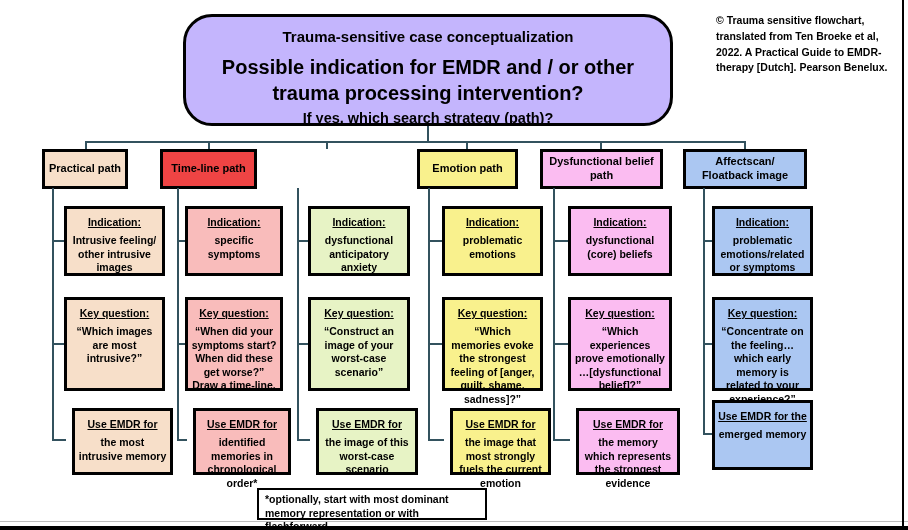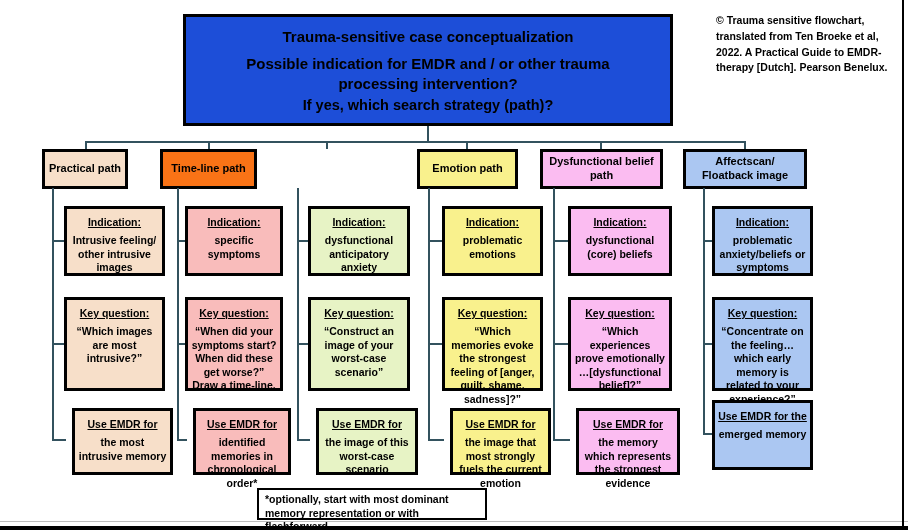--- a/index.html
+++ b/index.html
@@ -9,21 +9,21 @@
   }
   .edge-right{position:absolute;left:902px;top:0;width:2px;height:530px;background:#000;}
   .edge-bottom{position:absolute;left:0;bottom:0;width:908px;height:4px;background:#000;}
   .edge-gray{position:absolute;left:0;top:521px;width:908px;height:1px;background:#bdbdbd;}
 
   .title-box{
     position:absolute;left:183px;top:14px;width:490px;height:112px;box-sizing:border-box;
     border:3px solid #000;text-align:center;
   }
   .title-box .l1{font-size:15px;margin-top:11px;}
-  .title-box .l2{font-size:15px;margin-top:9px;padding:0 26px;line-height:1.3;}
+  .title-box .l2{font-size:20px;margin-top:9px;padding:0 26px;line-height:1.3;}
   .title-box .l3{font-size:14.5px;margin-top:4px;}
 
   .copyright{
     position:absolute;left:716px;top:13px;width:192px;
     font-size:10.5px;line-height:1.5;text-align:left;
   }
 
   .cline{position:absolute;background:#33525e;}
 
   .hdr{
@@ -46,21 +46,21 @@
     position:absolute;left:257px;top:488px;width:230px;height:32px;box-sizing:border-box;
     background:#fff;border:2px solid #000;padding:3px 6px;
     font-size:10.5px;line-height:1.3;text-align:left;
   }
 </style>
 </head>
 <body>
 
 <div class="stage">
 
-  <div class="title-box" style="background-color: #1d4ed8;">
+  <div class="title-box" style="background-color: #c4b5fd; border-radius: 29px;">
     <div class="l1">Trauma-sensitive case conceptualization</div>
     <div class="l2">Possible indication for EMDR and / or other trauma processing intervention?</div>
     <div class="l3">If yes, which search strategy (path)?</div>
   </div>
 
   <div class="copyright">
     <div>© Trauma sensitive flowchart,</div>
     <div>translated from Ten Broeke et al,</div>
     <div>2022. A Practical Guide to EMDR-</div>
     <div>therapy [Dutch]. Pearson Benelux.</div>
@@ -88,21 +88,21 @@
   </div>
   <div class="node row-key" style="left: 64px; width: 101px; background-color: rgb(247, 223, 201);">
     <div class="h">Key question:</div>
     <div class="b">“Which images are most intrusive?”</div>
   </div>
   <div class="node row-emdr" style="left: 64px; width: 101px; background-color: rgb(247, 223, 201);">
     <div class="h">Use EMDR for</div>
     <div class="b">the most intrusive memory</div>
   </div>
 
-  <div class="hdr" style="left: 160px; width: 97px; background-color: #f97316;">
+  <div class="hdr" style="left: 160px; width: 97px; background-color: #ef4444;">
     <span>Time-line path</span>
   </div>
   <div class="cline" style="left:177px;top:188px;width:2px;height:253px;"></div>
   <div class="cline" style="left:177px;top:240px;width:10px;height:2px;"></div>
   <div class="cline" style="left:177px;top:343px;width:10px;height:2px;"></div>
   <div class="cline" style="left:177px;top:439px;width:10px;height:2px;"></div>
   <div class="node row-ind" style="left: 185px; width: 98px; background-color: rgb(249, 188, 187);">
     <div class="h">Indication:</div>
     <div class="b">specific symptoms</div>
   </div>
@@ -175,21 +175,21 @@
   <div class="hdr" style="left: 683px; width: 124px; background-color: rgb(171, 199, 242);">
     <span>Affectscan/
 Floatback image</span>
   </div>
   <div class="cline" style="left:703px;top:188px;width:2px;height:247px;"></div>
   <div class="cline" style="left:703px;top:240px;width:11px;height:2px;"></div>
   <div class="cline" style="left:703px;top:343px;width:11px;height:2px;"></div>
   <div class="cline" style="left:703px;top:433px;width:11px;height:2px;"></div>
   <div class="node row-ind" style="left: 712px; width: 101px; background-color: rgb(171, 199, 242);">
     <div class="h">Indication:</div>
-    <div class="b">problematic anxiety/beliefs or symptoms</div>
+    <div class="b">problematic emotions/related or symptoms</div>
   </div>
   <div class="node row-key" style="left: 712px; width: 101px; background-color: rgb(171, 199, 242);">
     <div class="h">Key question:</div>
     <div class="b">“Concentrate on the feeling… which early memory is related  to your experience?”</div>
   </div>
   <div class="node" style="left: 712px; top: 400px; height: 70px; width: 101px; background-color: rgb(171, 199, 242);">
     <div class="h">Use EMDR for the</div>
     <div class="b">emerged memory</div>
   </div>
 

